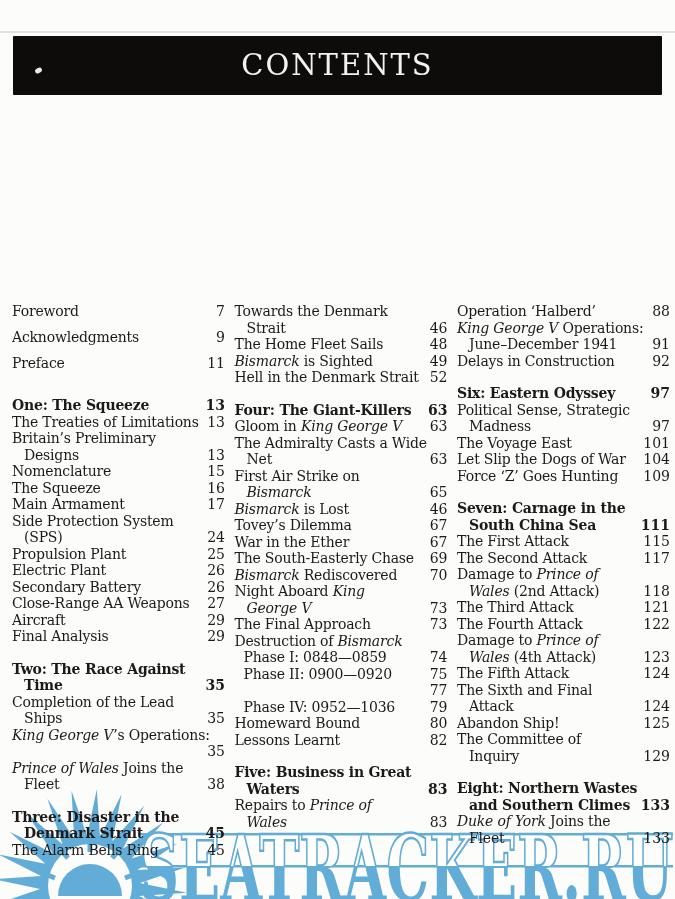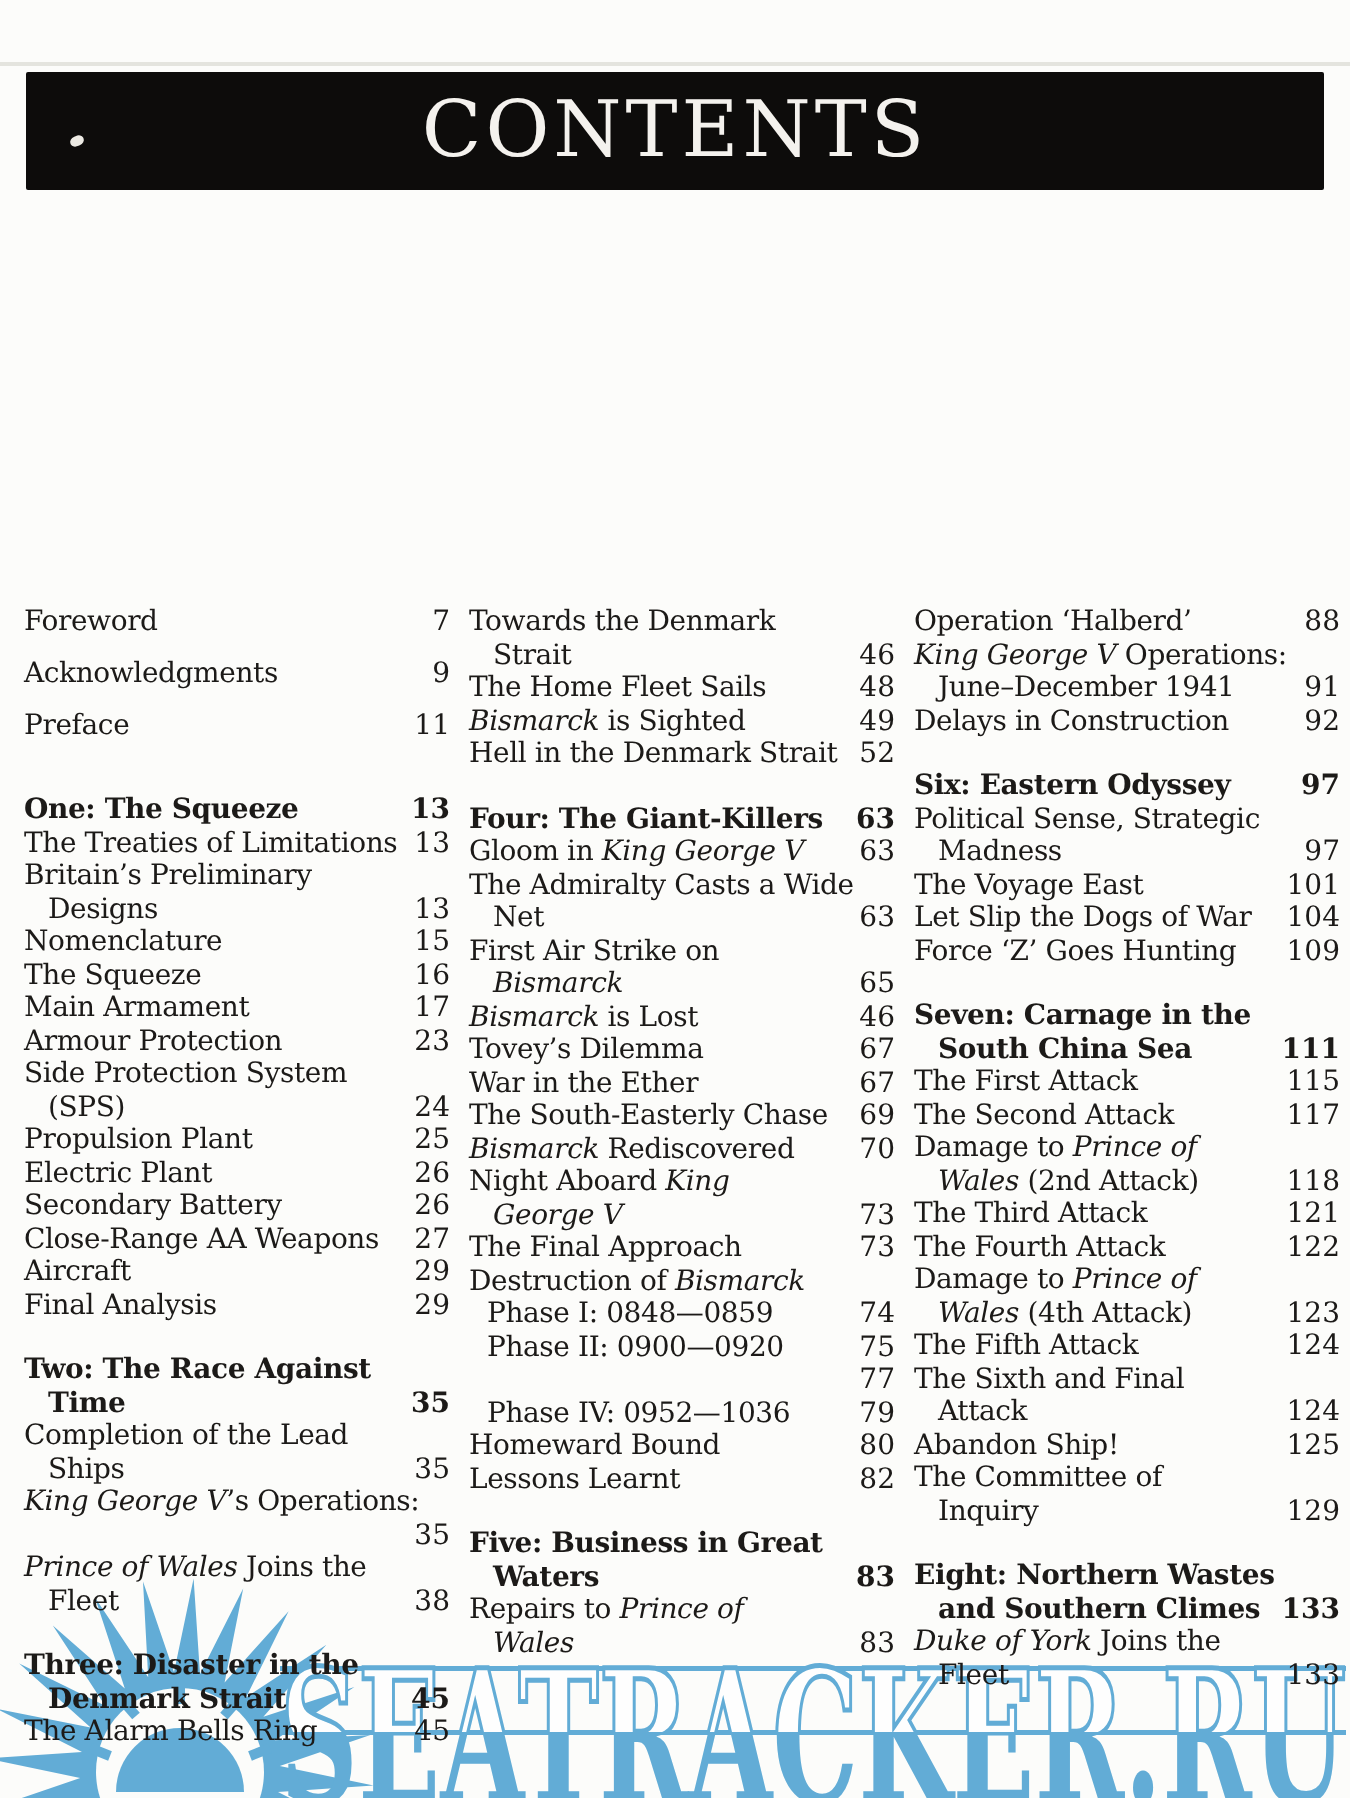--- a/index.html
+++ b/index.html
@@ -9,21 +9,21 @@
     font-family:"DejaVu Serif","Liberation Serif",serif;
     color:#1c1a18;
   }
   .top-rule{position:absolute;left:0;top:31px;width:675px;height:2px;background:#e4e4de;}
   .header-bar{
     position:absolute;left:13px;top:36px;width:649px;height:59px;
     background:#0d0c0b;display:flex;align-items:center;justify-content:center;
     z-index:3;border-radius:1px;
   }
   .header-title{
-    color:#f4f2ee;font-size:39px;line-height:1;letter-spacing:2px;
+    color:#f4f2ee;font-size:29px;line-height:1;letter-spacing:2px;
     font-weight:400;white-space:nowrap;
   }
   .speck{position:absolute;left:22px;top:32px;width:7px;height:5px;background:#eceae4;
     transform:rotate(-25deg);border-radius:45%;}
   
   .wm{position:absolute;left:0;top:16px;width:593px;height:899px;z-index:1;opacity:0.93;}
   .wm svg{position:absolute;}
   .wm-sun{left:-10px;top:770px;}
   .wm-text-svg{left:0;top:808px;}
   
@@ -140,26 +140,20 @@
           </div>
         </div>
         <div class="entry">
           <div class="line">
             <span class="txt"><span>Main Armament</span></span>
             <span class="pg">17</span>
           </div>
         </div>
         <div class="entry">
           <div class="line">
-            <span class="txt"><span>Armour Protection</span></span>
-            <span class="pg">23</span>
-          </div>
-        </div>
-        <div class="entry">
-          <div class="line">
             <span class="txt"><span>Side Protection System</span></span>
           </div>
           <div class="line cont">
             <span class="txt"><span>(SPS)</span></span>
             <span class="pg">24</span>
           </div>
         </div>
         <div class="entry">
           <div class="line">
             <span class="txt"><span>Propulsion Plant</span></span>

